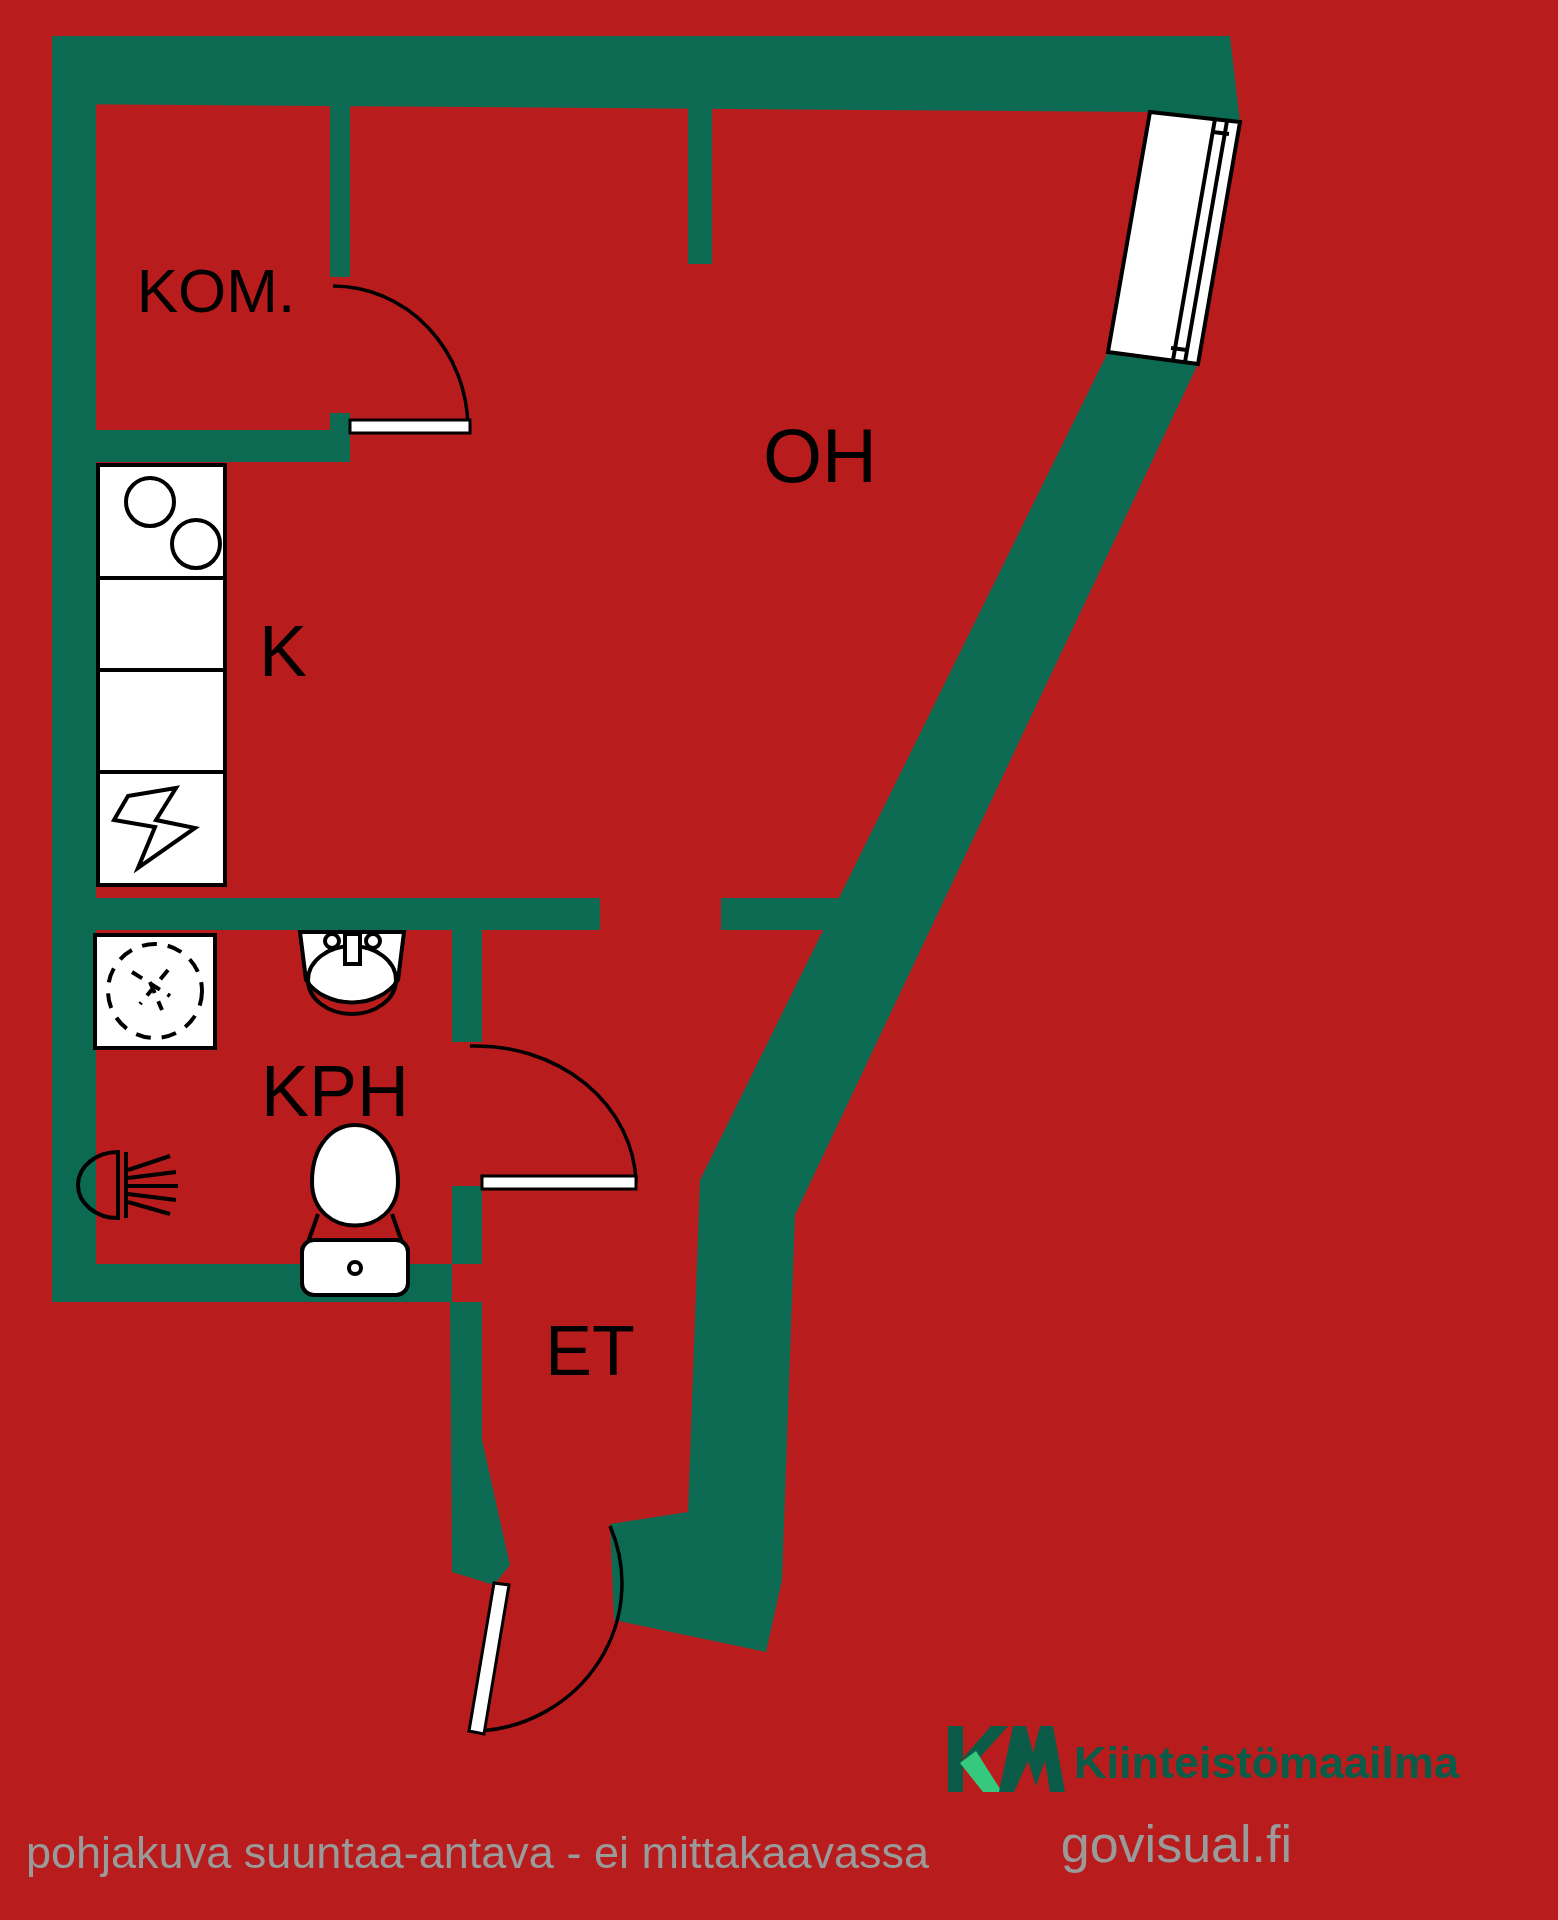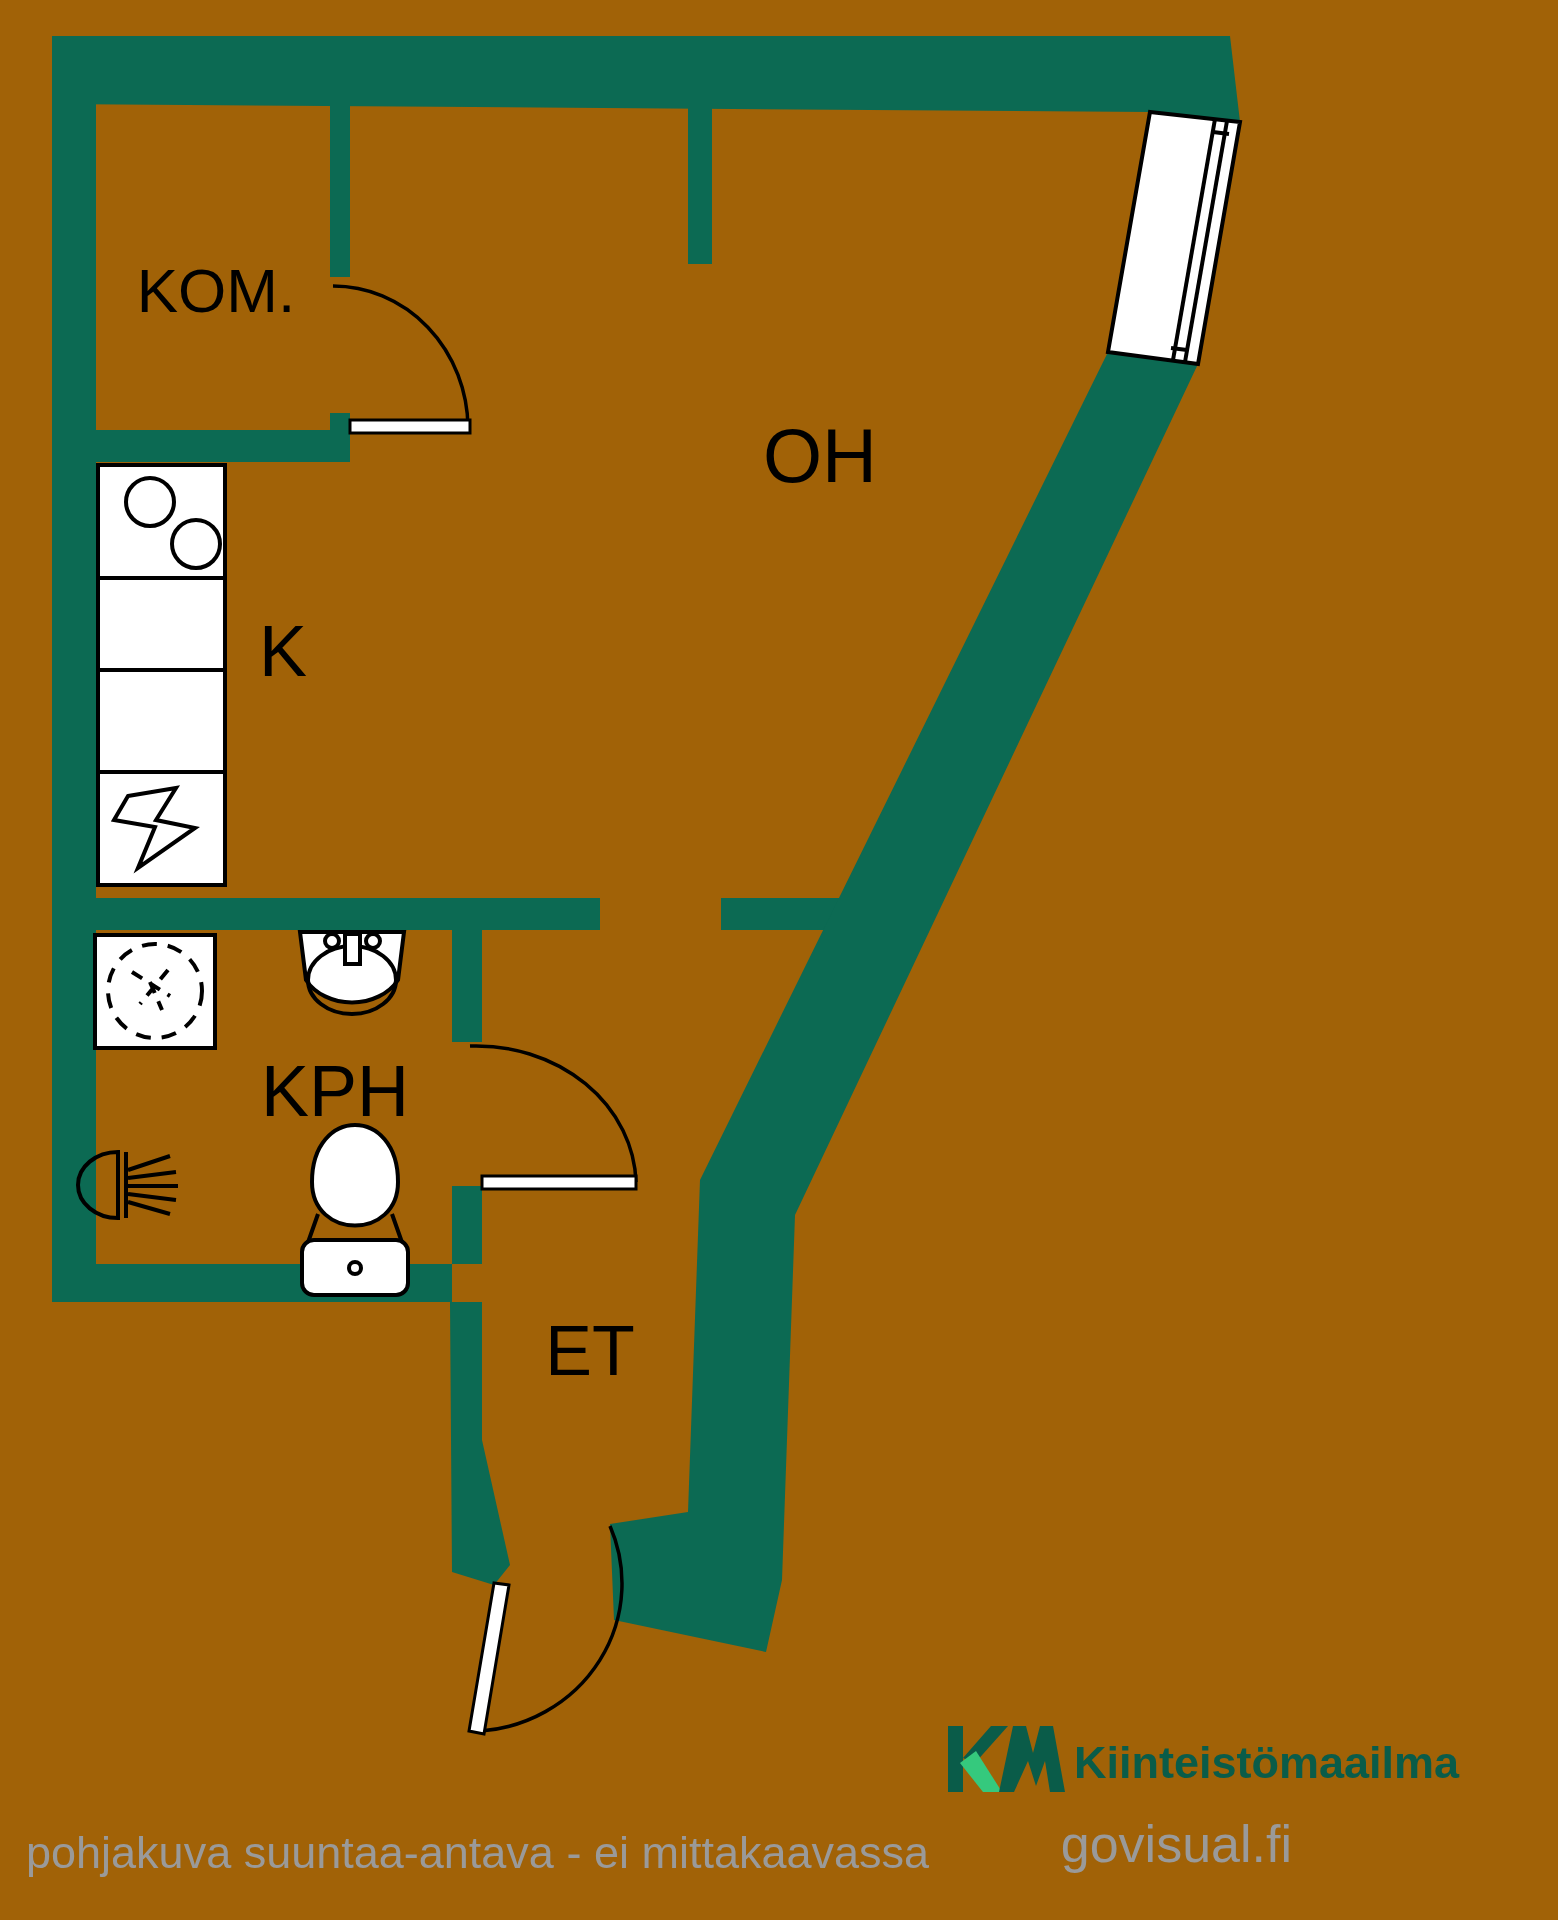--- a/index.html
+++ b/index.html
@@ -1,16 +1,16 @@
 <!DOCTYPE html>
 <html><head>
 <meta charset="utf-8">
 <style>
   html,body{margin:0;padding:0;background:#fff;}
-  .stage{position:relative;width:1558px;height:1920px;background:#a16207;overflow:hidden;
+  .stage{position:relative;width:1558px;height:1920px;background:#b91c1c;overflow:hidden;
          font-family:"Liberation Sans", sans-serif;}
   svg{position:absolute;left:0;top:0;}
   .wall{fill:#0c6a53;stroke:none;}
   .fixture{fill:#ffffff;stroke:#000000;stroke-width:4;}
   .fixture-thin{fill:none;stroke:#000000;stroke-width:4;}
   .door-arc{fill:none;stroke:#000000;stroke-width:3.5;}
   .door-leaf{fill:#ffffff;stroke:#000000;stroke-width:3;}
   .win{fill:#ffffff;stroke:#000000;stroke-width:4;}
   .winline{fill:none;stroke:#000000;stroke-width:4;}
   .room-label{fill:#000000;font-family:"Liberation Sans",sans-serif;text-anchor:middle;}

